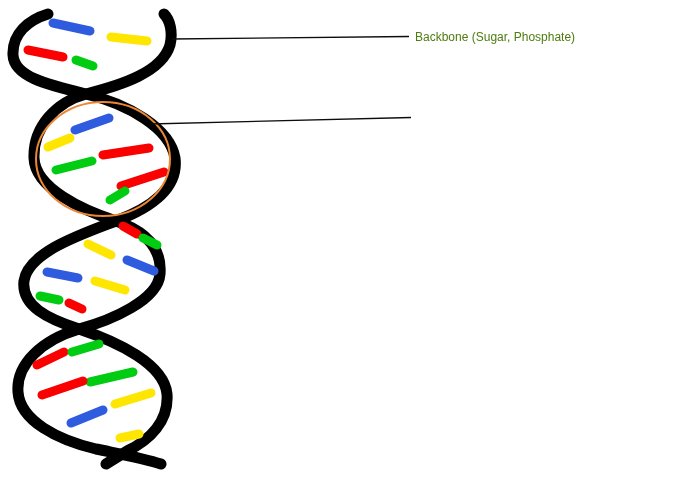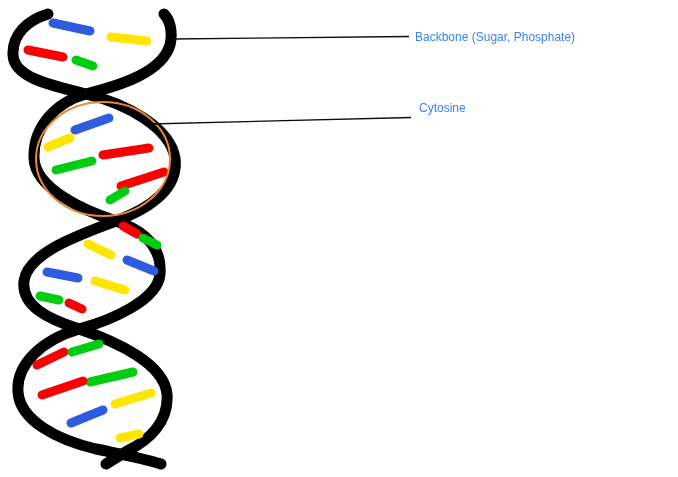--- a/index.html
+++ b/index.html
@@ -19,21 +19,21 @@
     left: 0; top: 0;
     width: 678px; height: 477px;
   }
   svg.drawing {
     position: absolute;
     left: 0; top: 0;
     display: block;
   }
   .label {
     position: absolute;
-    color: #3b82f6;
+    color: #4d7c0f;
     font-size: 12px;
     line-height: 19px;
     white-space: nowrap;
     letter-spacing: 0px;
   }
   #backbone-label { left: 415px; top: 28px; }
   #nitrogen-label { left: 419px; top: 99px; }
   #nitrogen-label span { display: block; }
 </style>
 </head>
@@ -96,16 +96,15 @@
         <line x1="172" y1="39" x2="409" y2="36.5" stroke="#0d0d0d" stroke-width="1.3"></line>
         <line x1="150" y1="124" x2="411" y2="117.5" stroke="#0d0d0d" stroke-width="1.3"></line>
       </g>
   </svg>
 
   <div class="label" id="backbone-label">
     <span>Backbone (Sugar, Phosphate)</span>
   </div>
 
   <div class="label" id="nitrogen-label">
-    <span>Cytosine</span>
   </div>
 
 </div>
 
 </body></html>

